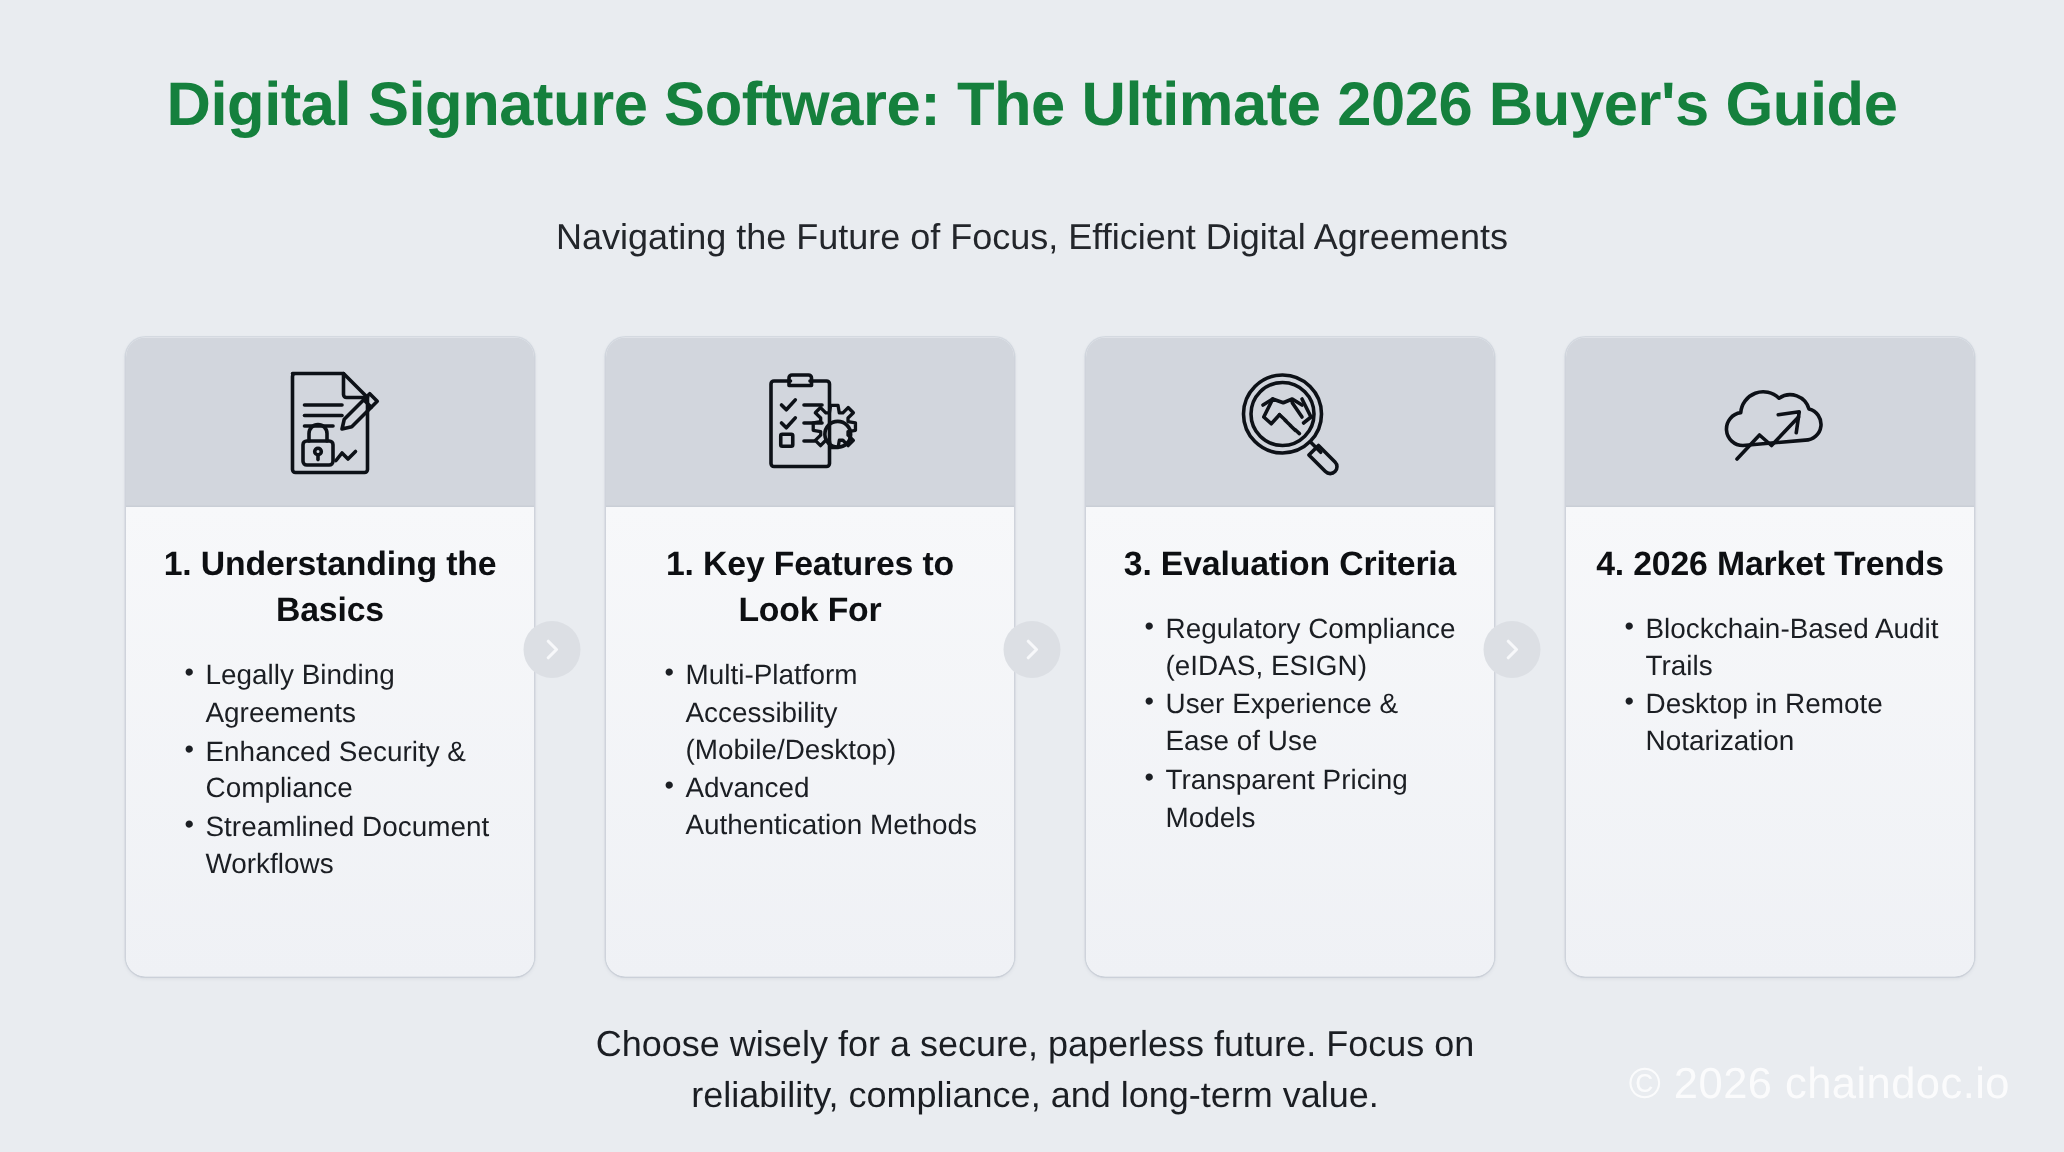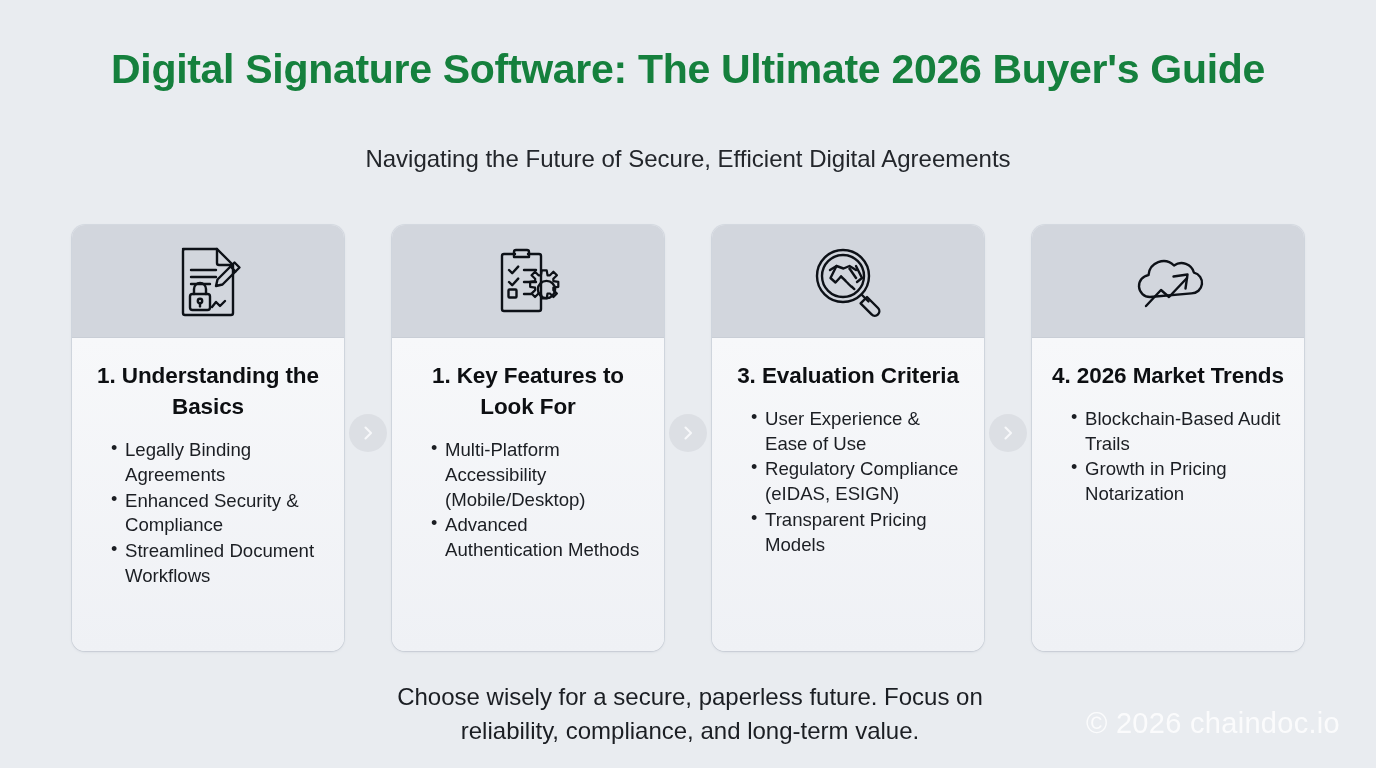--- a/index.html
+++ b/index.html
@@ -42,21 +42,21 @@
     color: #23262b;
     margin: 0;
     padding-top: 53px;
     line-height: 1.2;
   }
 
   
   .cards-row {
     position: absolute;
     top: 225px;
-    left: 72px;
+    left: 84px;
     width: 1232px;
     height: 484px;
     display: flex;
     justify-content: space-between;
     align-items: flex-start;
   }
   .card {
     position: relative;
     width: 272px;
     height: 426px;
@@ -161,21 +161,21 @@
     pointer-events: none;
   }
 </style>
 </head>
 <body>
 
 <div class="infographic">
 
   <div class="header">
     <h1 class="title">Digital Signature Software: The Ultimate 2026 Buyer's Guide</h1>
-    <p class="subtitle">Navigating the Future of Secure, Efficient Digital Agreements</p>
+    <p class="subtitle">Navigating the Future of Focus, Efficient Digital Agreements</p>
   </div>
 
   <div class="cards-row">
 
     <div class="card">
       <div class="card-icon-band">
         <span>
           <svg width="88" height="88" viewBox="0 0 88 88" fill="none" stroke="#0d1117" stroke-width="2.4" stroke-linecap="round" stroke-linejoin="round">
             <path d="M19 12 h34 l16 16 v48 a2 2 0 0 1 -2 2 H21 a2 2 0 0 1 -2 -2 V14 a2 2 0 0 1 2 -2 z"></path>
             <path d="M53 12 v14 a2 2 0 0 0 2 2 h14"></path>
@@ -240,42 +240,42 @@
             <path d="M32.5 29 l-6 12 l5 4.5 l5.5 -6"></path>
             <path d="M52 29 l6 12 l-5 4"></path>
             <path d="M37 39.5 l4.5 4.2 M40.5 43 l4.2 4 M44 46.5 l3.6 3.4 M47.5 49.5 l2.8 2.6"></path>
             <path d="M45.5 31.5 l6.5 9.5"></path>
           </svg>
         </span>
       </div>
       <div class="card-body">
         <div class="card-heading">3. Evaluation Criteria</div>
         <ul class="card-list">
+          <li>Regulatory Compliance (eIDAS, ESIGN)</li>
           <li>User Experience &amp; Ease of Use</li>
-          <li>Regulatory Compliance (eIDAS, ESIGN)</li>
           <li>Transparent Pricing Models</li>
         </ul>
       </div>
     </div>
 
     <div class="card">
       <div class="card-icon-band">
         <span>
           <svg width="88" height="88" viewBox="0 0 88 88" fill="none" stroke="#0d1117" stroke-width="2.4" stroke-linecap="round" stroke-linejoin="round">
             <path d="M26 60 a11 11 0 0 1 -1.5 -21.9 a15 15 0 0 1 25.5 -9.6 a13 13 0 0 1 20 7.2 a10.5 10.5 0 0 1 -2.5 20.7 z"></path>
             <path d="M22 69 l15 -16 l8 7 l18 -19"></path>
             <path d="M49.5 39.5 l14 -2 l-2 14"></path>
           </svg>
         </span>
       </div>
       <div class="card-body">
         <div class="card-heading">4. 2026 Market Trends</div>
         <ul class="card-list">
           <li>Blockchain-Based Audit Trails</li>
-          <li>Growth in Pricing Notarization</li>
+          <li>Desktop in Remote Notarization</li>
         </ul>
       </div>
     </div>
 
   </div>
 
   <div class="connector conn-1">
     <span>
       <svg width="18" height="18" viewBox="0 0 18 18" fill="none" stroke="#f7f8fa" stroke-width="2.1" stroke-linecap="round" stroke-linejoin="round">
         <path d="M6.5 3.5 L12 9 L6.5 14.5"></path>

